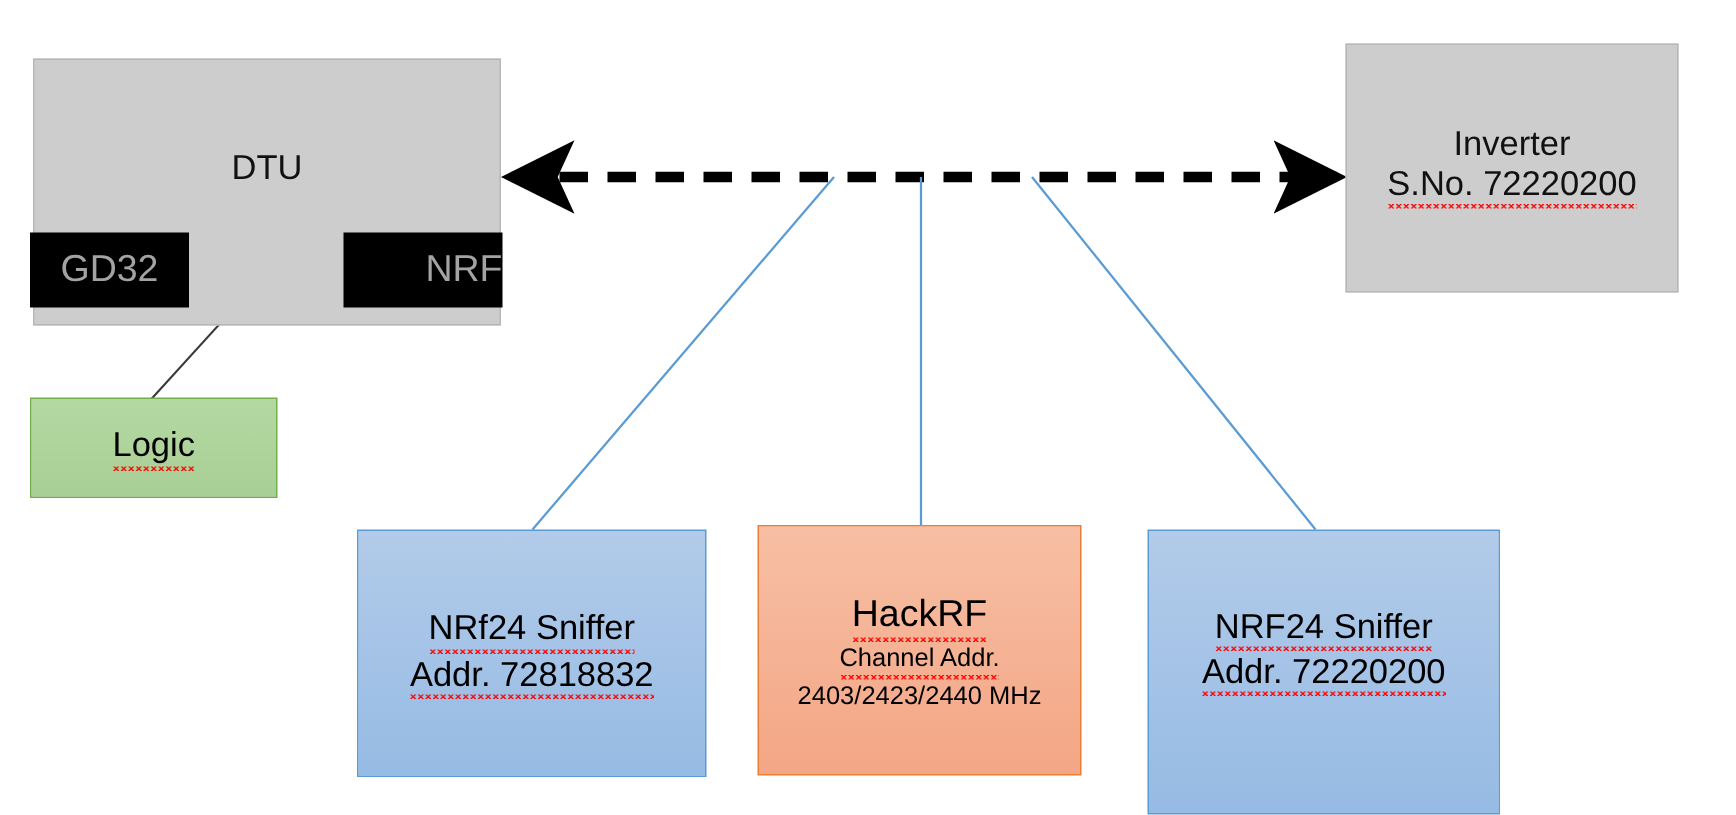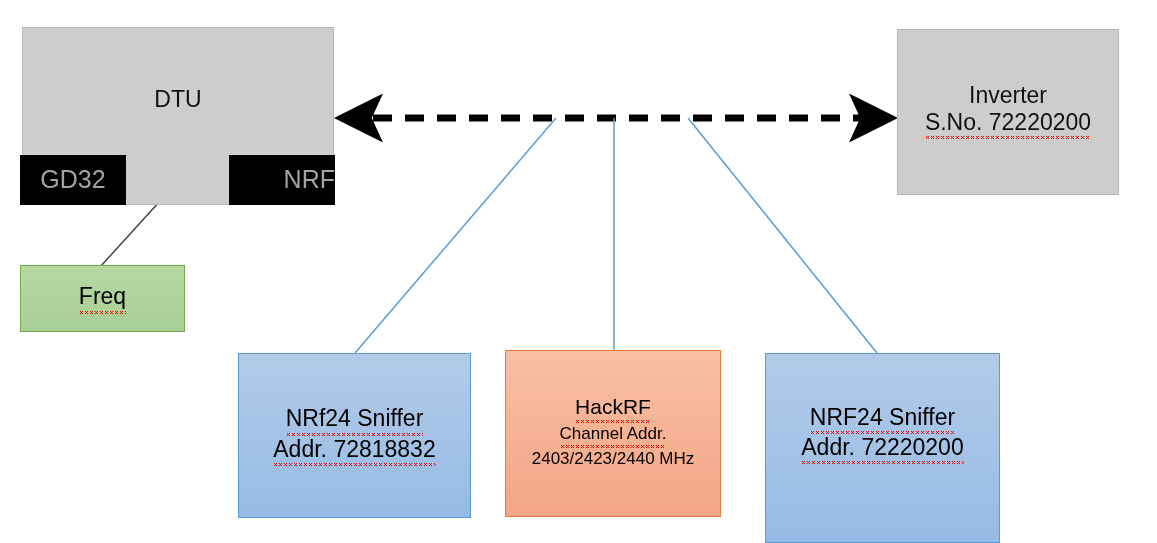--- a/index.html
+++ b/index.html
@@ -32,21 +32,21 @@
     line-height: 1.18;
   }
 
   
   .device {
     background: #cdcdcd;
     border: 1px solid #b7b7b7;
     font-size: 23px;
     color: #111111;
   }
-  #dtu-box   { left: 22px;  top: 27px;  width: 312px; height: 178px; justify-content: flex-start; padding-top: 58px; }
+  #dtu-box   { left: 22px;  top: 39px;  width: 312px; height: 178px; justify-content: flex-start; padding-top: 58px; }
   #inverter-box { left: 897px; top: 29px; width: 222px; height: 166px; justify-content: flex-start; padding-top: 52px; }
 
   
   .chip {
     background: #000000;
     color: #a3a3a3;
     font-size: 25px;
     border: none;
   }
   #gd32-box { left: 20px;  top: 155px; width: 106px; height: 50px; }
@@ -75,21 +75,21 @@
     justify-content: flex-start;
     padding-top: 50px;
   }
   #hackrf-box {
     left: 505px; top: 350px; width: 216px; height: 167px;
     background: linear-gradient(to bottom, #f7bfa4 0%, #f3a685 100%);
     border: 1px solid #ed7d31;
     justify-content: flex-start;
     padding-top: 44px;
   }
-  #hackrf-box .title { font-size: 21px; }
+  #hackrf-box .title { font-size: 25px; }
   #hackrf-box .sub   { font-size: 17px; line-height: 1.3; }
 
   
   .sq {
     display: inline-block;
     background-repeat: repeat-x;
     background-position: left bottom;
     background-size: 5px 3px;
     background-image:
       linear-gradient(45deg, transparent 45%, #ff0000 45%, #ff0000 60%, transparent 60%),
@@ -139,21 +139,21 @@
 
 <div class="box chip" id="gd32-box">
   <div>GD32</div>
 </div>
 
 <div class="box chip" id="nrf-box">
   <div>NRF</div>
 </div>
 
 <div class="box" id="logic-box">
-  <div><span class="sq">Freq</span></div>
+  <div><span class="sq">Logic</span></div>
 </div>
 
 <div class="box" id="sniffer-left-box">
   <div class="line1"><span class="sq">NRf24 Sniffer</span></div>
   <div class="line2"><span class="sq">Addr. 72818832</span></div>
 </div>
 
 <div class="box" id="hackrf-box">
   <div class="title"><span class="sq">HackRF</span></div>
   <div class="sub"><span class="sq">Channel Addr.</span></div>

